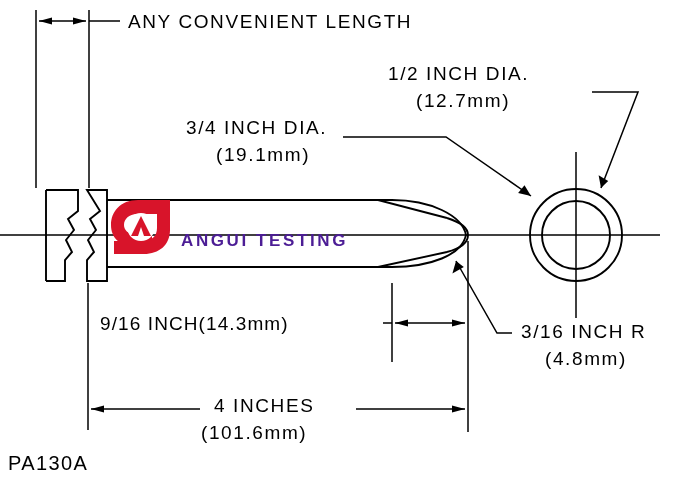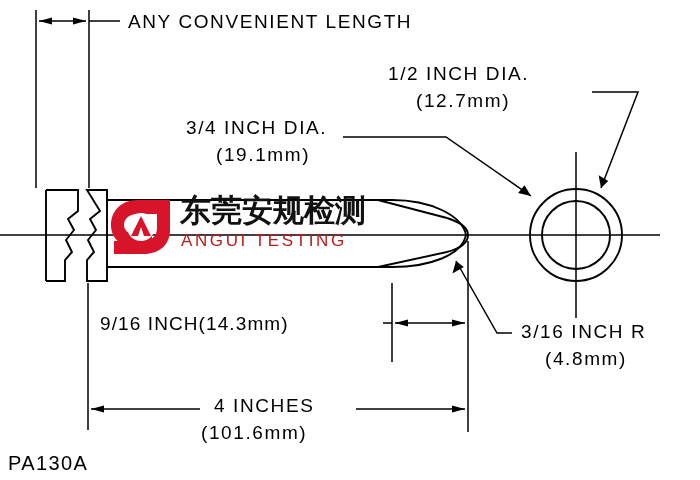--- a/index.html
+++ b/index.html
@@ -96,22 +96,22 @@
     letter-spacing: 0px;
     white-space: nowrap;
     line-height: 40px;
   }
   .logo-en {
     position: absolute;
     top: 39px;
     left: 1px;
     font-family: "Liberation Sans", sans-serif;
     font-size: 17px;
-    font-weight: 400;
-    color: #b91c1c;
+    font-weight: 700;
+    color: #4c1d95;
     letter-spacing: 2.6px;
     white-space: nowrap;
   }
 </style>
 </head>
 <body>
 
 <div id="drawing-root">
 
   <svg id="tech-drawing" width="700" height="480" viewBox="0 0 700 480">
@@ -216,19 +216,18 @@
       <path d="M 62,6 L 30,6 C 12,6 3,18 3,31 C 3,43 11,52 25,52 L 44,52 L 44,40 L 27,40
                C 20,40 16,36 16,31 C 16,25 21,20 29,20 L 62,20 Z" fill="#d8142a"></path>
       <path d="M 62,6 L 62,36 C 62,51 51,60 36,60 L 6,60 L 6,47 L 34,47
                C 44,47 49,42 49,34 L 49,6 Z" fill="#d8142a"></path>
 
       <circle cx="33" cy="33" r="14" fill="#ffffff"></circle>
       <path d="M 33,22 L 43,42 L 36,42 L 33,33 L 30,42 L 23,42 Z" fill="#d8142a"></path>
     </svg>
 
     <div id="logo-text-block">
-      <div class="logo-cn">东莞安规检测</div>
       <div class="logo-en">ANGUI TESTING</div>
     </div>
 
   </div>
 
 </div>
 
 </body></html>

